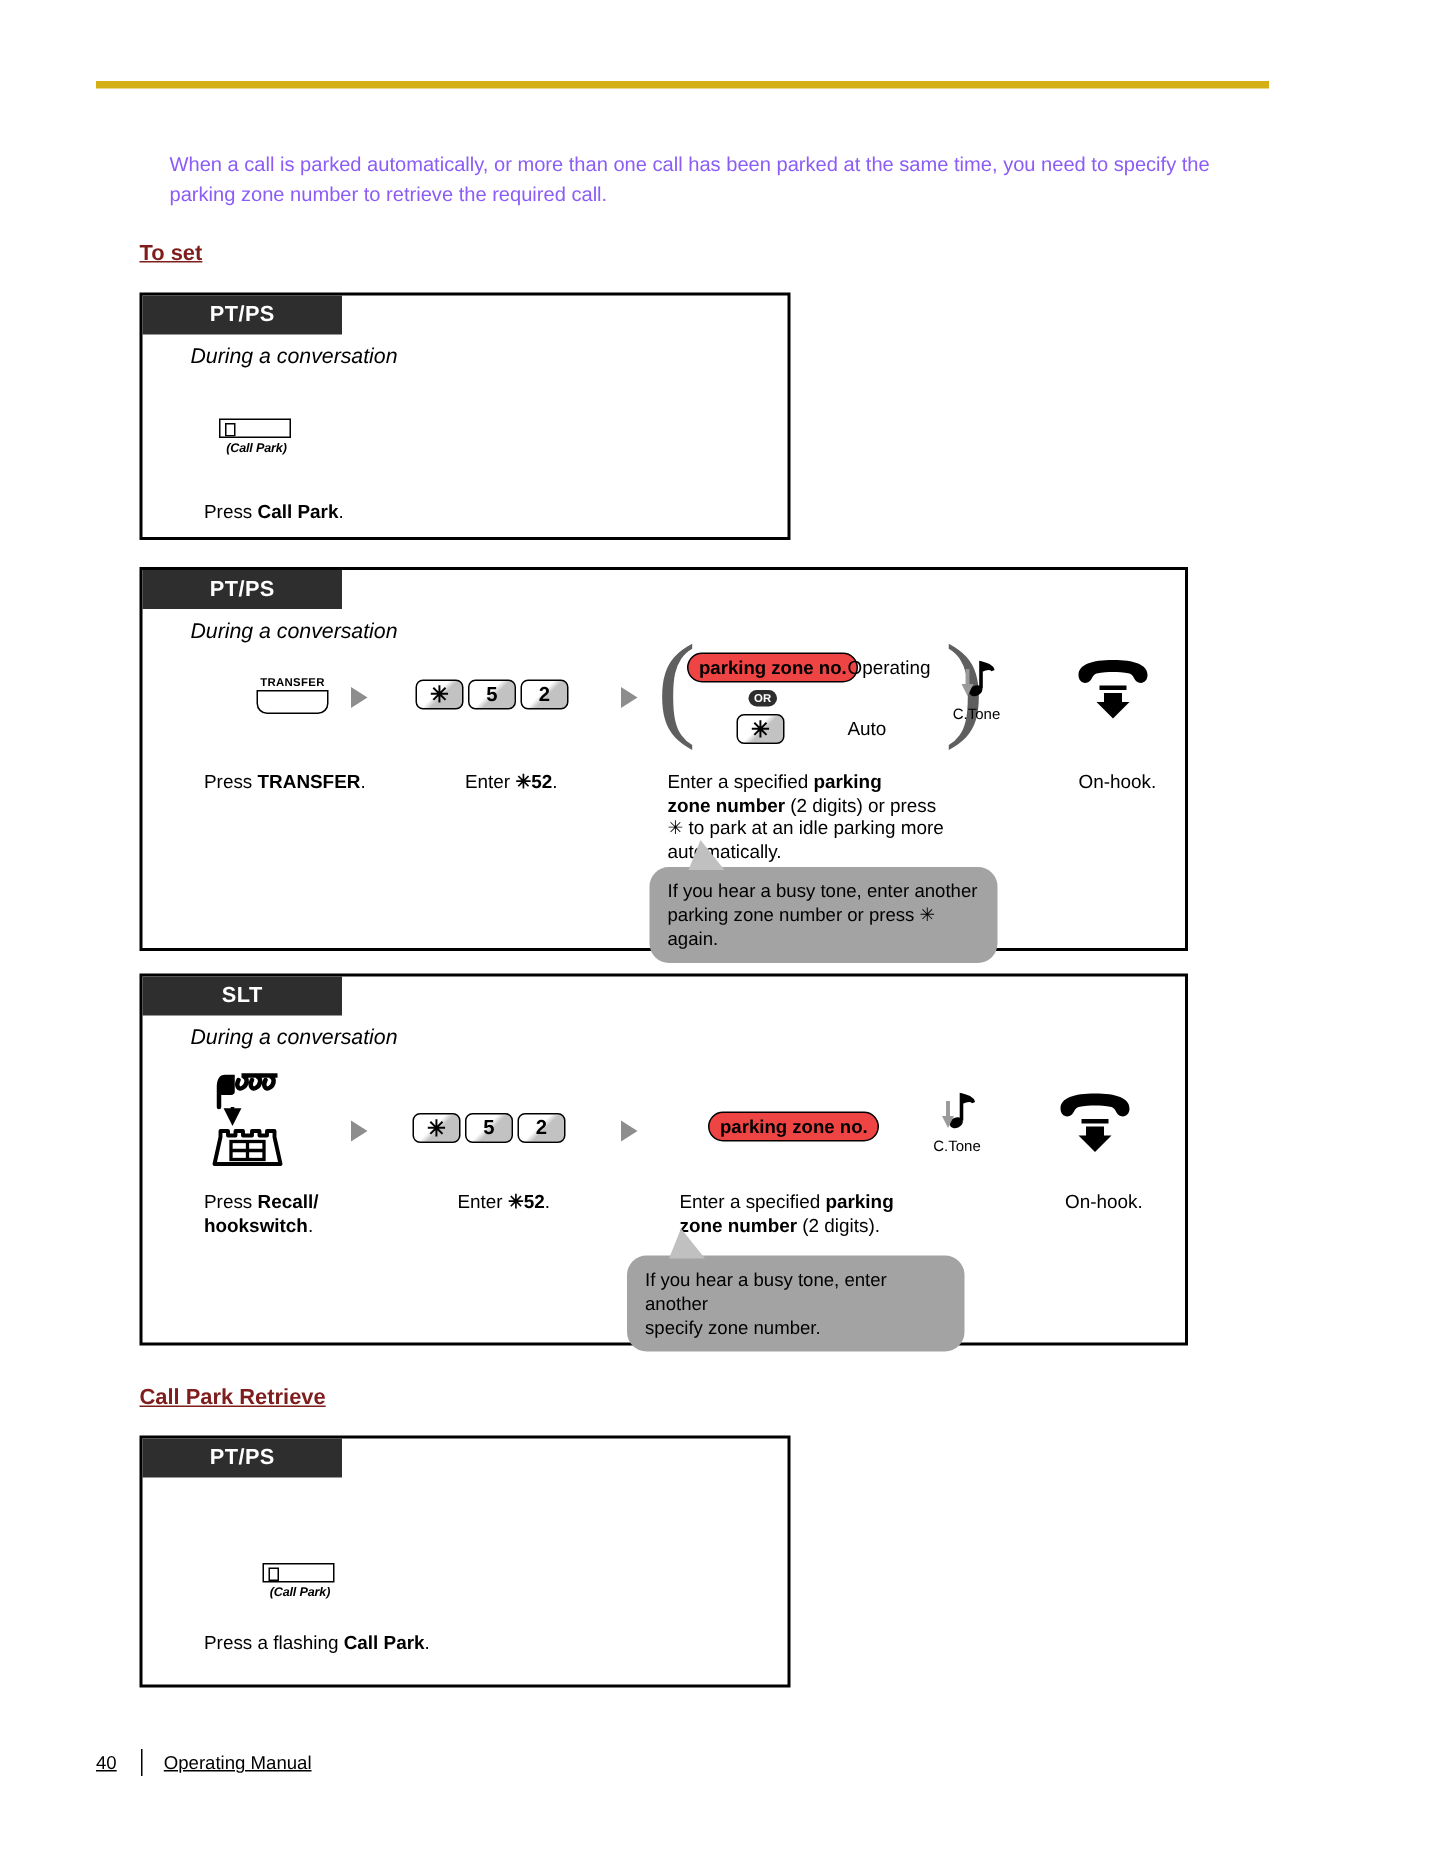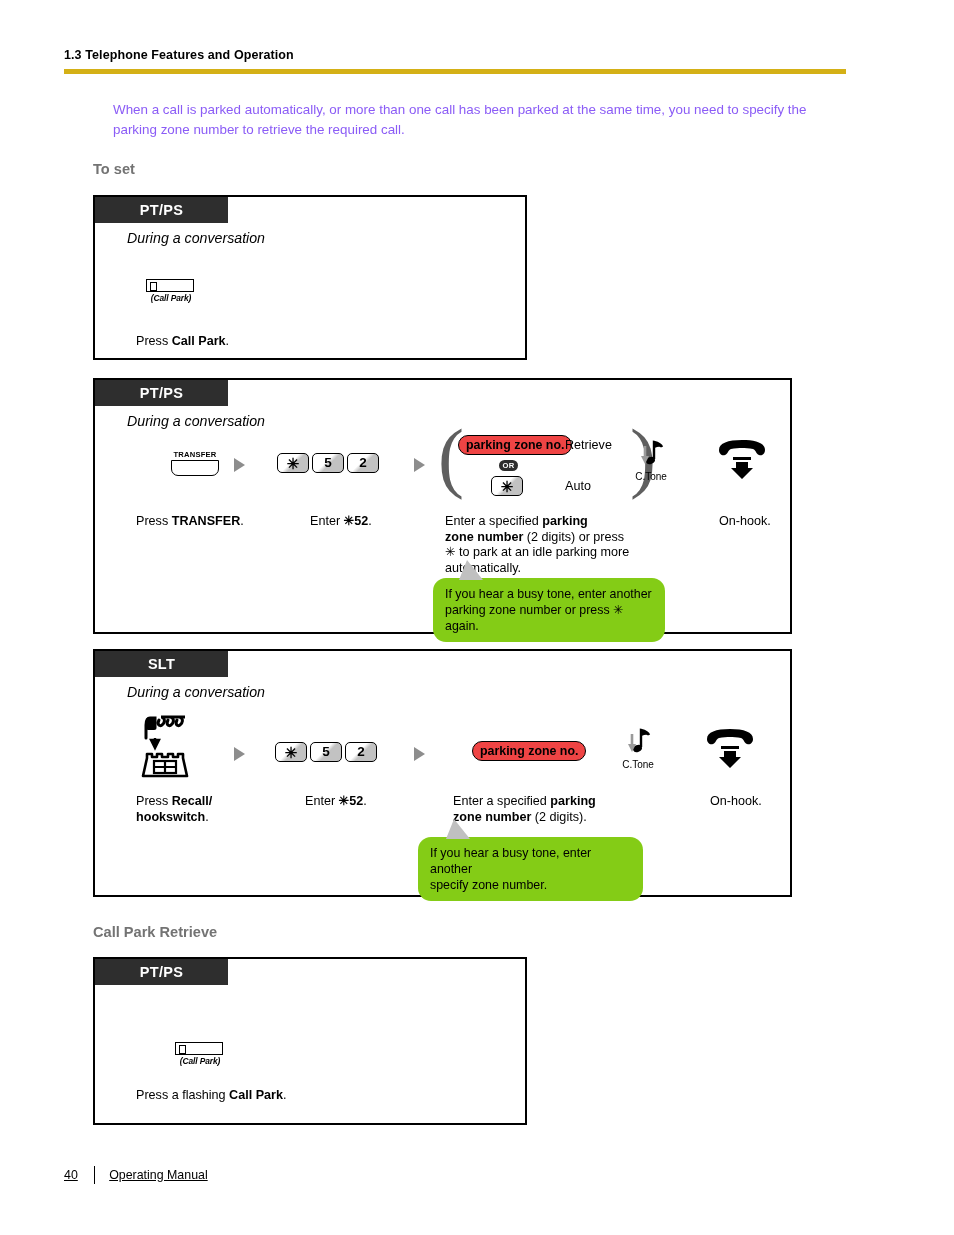--- a/index.html
+++ b/index.html
@@ -24,21 +24,21 @@
   }
 
   
   .intro {
     position:absolute; left:113px; top:100px; width:740px;
     font-size: 13.4px; line-height: 20px; color:#8b5cf6;
   }
 
   
   .section-heading {
-    position:absolute; font-size:14.6px; font-weight:bold; color:#737373;
+    position:absolute; font-size:14.6px; font-weight:bold; color:#7f1d1d;text-decoration:underline;
   }
   #h-to-set { left:93px; top:161px; }
   #h-retrieve { left:93px; top:924px; }
 
   
   .proc-box {
     position:absolute; border:2px solid #000; background:#fff;
   }
   .tab {
     position:absolute; left:0px; top:0px;
@@ -127,40 +127,39 @@
   .ctone .ctxt { font-size:10px; margin-top:-2px; }
 
   
   .onhook { position:absolute; width:54px; height:40px; }
 
   
   .hooksw { position:absolute; width:60px; height:62px; }
 
   
   .bubble {
-    position:absolute; background:#84cc16; border-radius:13px;
+    position:absolute; background:#a3a3a3; border-radius:13px;
     font-size:12.4px; line-height:16px; color:#000; padding:8px 12px;
   }
   .bubble .tail {
     position:absolute; width:0; height:0;
     border-left:8px solid transparent; border-right:16px solid transparent;
     border-bottom:20px solid #c0c0c0;
   }
 
   
   .footer { position:absolute; left:64px; top:1166px; display:flex; align-items:center;text-decoration:underline; }
   .footer .pnum { font-size:12.4px; color:#000; }
   .footer .sep { width:1.4px; height:18px; background:#000; margin:0 14px 0 16px; }
   .footer .ftitle { font-size:12.4px; color:#000; }
 </style>
 </head>
 <body>
 
 <div class="page-header">
-  <div class="hdr-text">1.3 Telephone Features and Operation</div>
   <div class="hdr-rule"></div>
 </div>
 
 <div class="intro">When a call is parked automatically, or more than one call has been parked at the same time, you need to specify the parking zone number to retrieve the required call.</div>
 
 <div class="section-heading" id="h-to-set">To set</div>
 
 <div class="proc-box" style="left:93px; top:195px; width:434px; height:165px;">
   <div class="tab">PT/PS</div>
   <div class="during" style="left:32px; top:33px;">During a conversation</div>
@@ -191,21 +190,21 @@
     <div class="kc">5</div>
     <div class="kc">2</div>
   </div>
 
   <div class="tri" style="left:319px; top:78px;"></div>
 
   <div class="paren" style="left:343px; top:38px;">(</div>
   <div class="paren" style="left:535px; top:38px;">)</div>
 
   <div class="pill" style="left:363px; top:55px;">parking zone no.</div>
-  <div class="sidelabel" style="left:470px; top:58px;">Retrieve</div>
+  <div class="sidelabel" style="left:470px; top:58px;">Operating</div>
 
   <div class="or-badge" style="left:404px; top:80px;">OR</div>
 
   <div class="kc star" style="position:absolute; left:396px; top:96px;">✳</div>
   <div class="sidelabel" style="left:470px; top:99px;">Auto</div>
 
   <div class="ctone" style="left:539px; top:59px;">
     <div class="cnote">
       <svg width="34" height="34" viewBox="0 0 34 34" aria-hidden="true">
         <path d="M20 3 L20 20 M20 3 C24 4 27 5 28 8 C27 6 24 6 20 8 Z" stroke="#000" stroke-width="2.4" fill="#000"></path>

